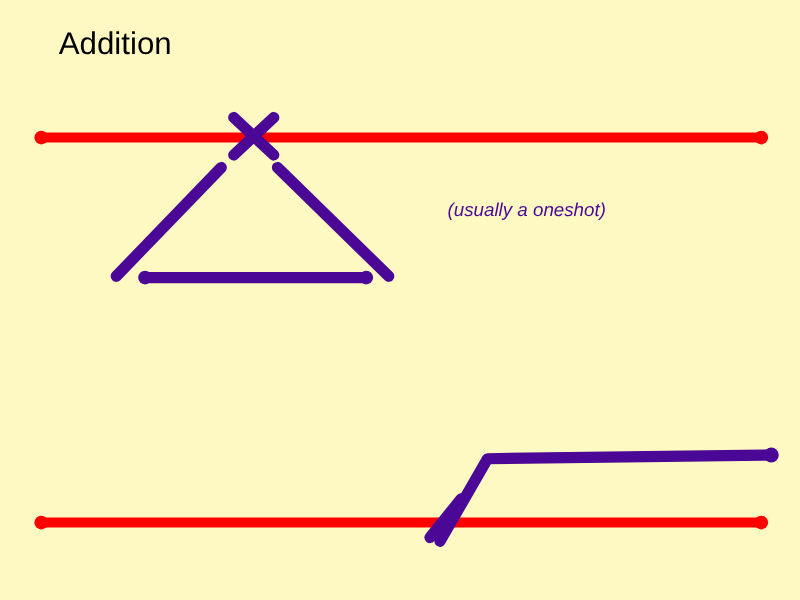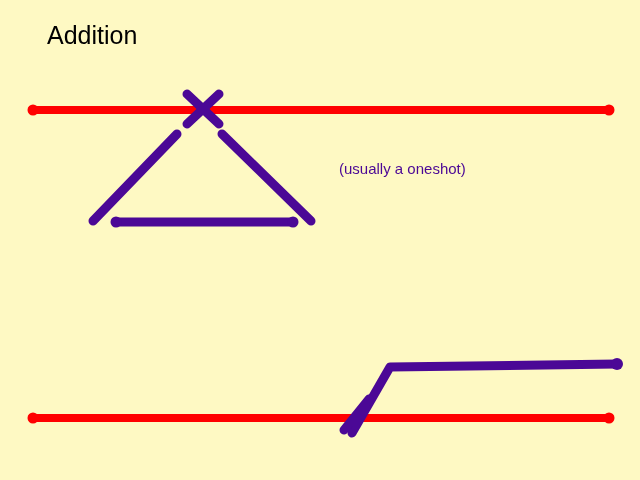--- a/index.html
+++ b/index.html
@@ -48,22 +48,23 @@
   #label-alteration {
     left: 52px;
     top: 263px;
   }
   .annotation {
     font-size: 15px;
     line-height: 15px;
     color: #4b0896;
   }
   #label-oneshot {
-    left: 339px;
+    left: 358px;
     top: 161px;
+    font-style: italic;
   }
 </style>
 </head>
 <body>
 
 <div id="canvas">
 
   <svg id="drawing" viewBox="0 0 640 480" width="640" height="480" xmlns="http://www.w3.org/2000/svg">
 
     <g>

